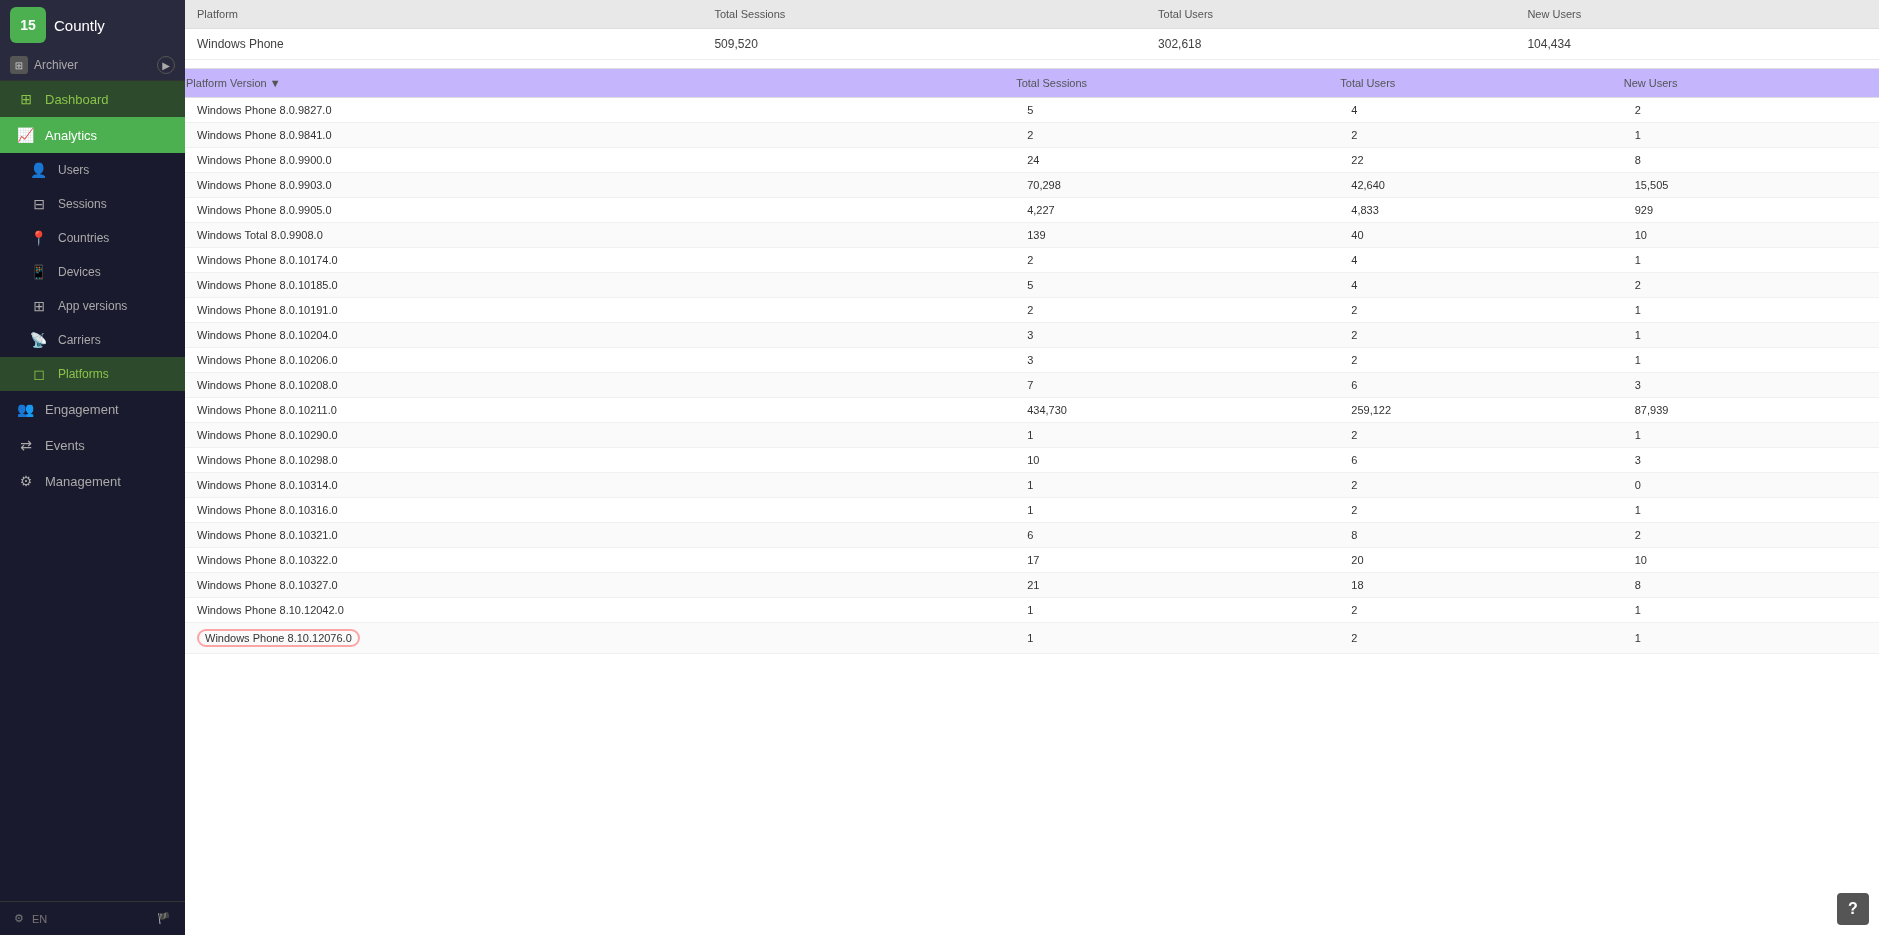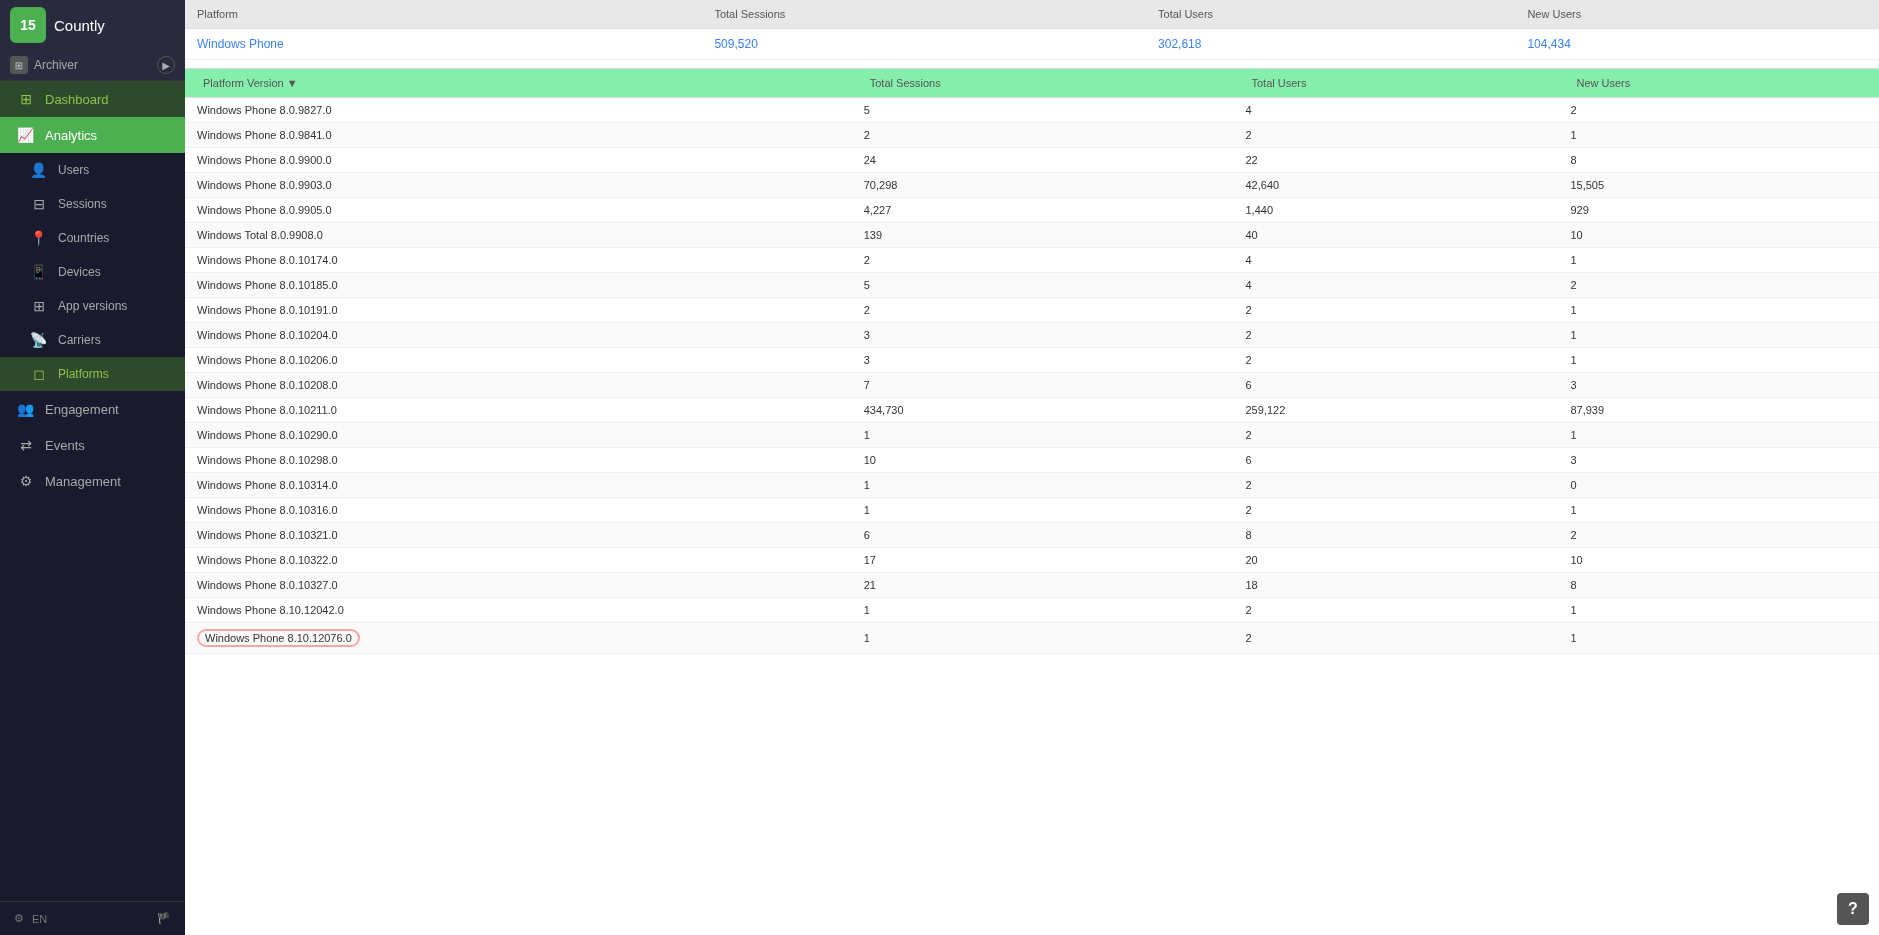--- a/index.html
+++ b/index.html
@@ -146,34 +146,34 @@
       padding: 8px 12px;
       text-align: left;
       font-size: 11px;
       color: #555;
       font-weight: normal;
       border-bottom: 1px solid #ddd;
     }
     .platform-header-table td {
       padding: 8px 12px;
       font-size: 12px;
-      color: #3b82f6;
+      color: #404040;
       border-bottom: 1px solid #eee;
     }
 
     
     .version-table {
       width: 100%;
       border-collapse: collapse;
       background: white;
       margin-top: 8px;
     }
     .version-table th {
-      background: #86efac;
-      padding: 8px 18px;
+      background: #c4b5fd;
+      padding: 8px 1px;
       text-align: left;
       font-size: 11px;
       color: #555;
       font-weight: normal;
       border-bottom: 1px solid #ddd;
       border-top: 1px solid #ddd;
     }
     .version-table th.sortable {
       cursor: pointer;
     }
@@ -360,21 +360,21 @@
           </tr>
           <tr>
             <td>Windows Phone 8.0.9903.0</td>
             <td>70,298</td>
             <td>42,640</td>
             <td>15,505</td>
           </tr>
           <tr>
             <td>Windows Phone 8.0.9905.0</td>
             <td>4,227</td>
-            <td>1,440</td>
+            <td>4,833</td>
             <td>929</td>
           </tr>
           <tr>
             <td>Windows Total 8.0.9908.0</td>
             <td>139</td>
             <td>40</td>
             <td>10</td>
           </tr>
           <tr>
             <td>Windows Phone 8.0.10174.0</td>

